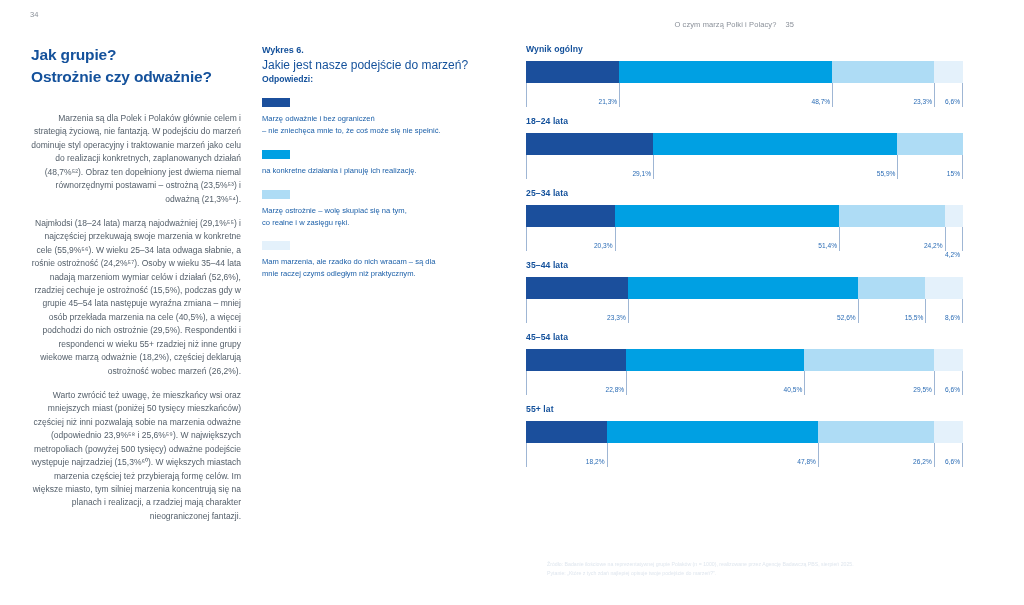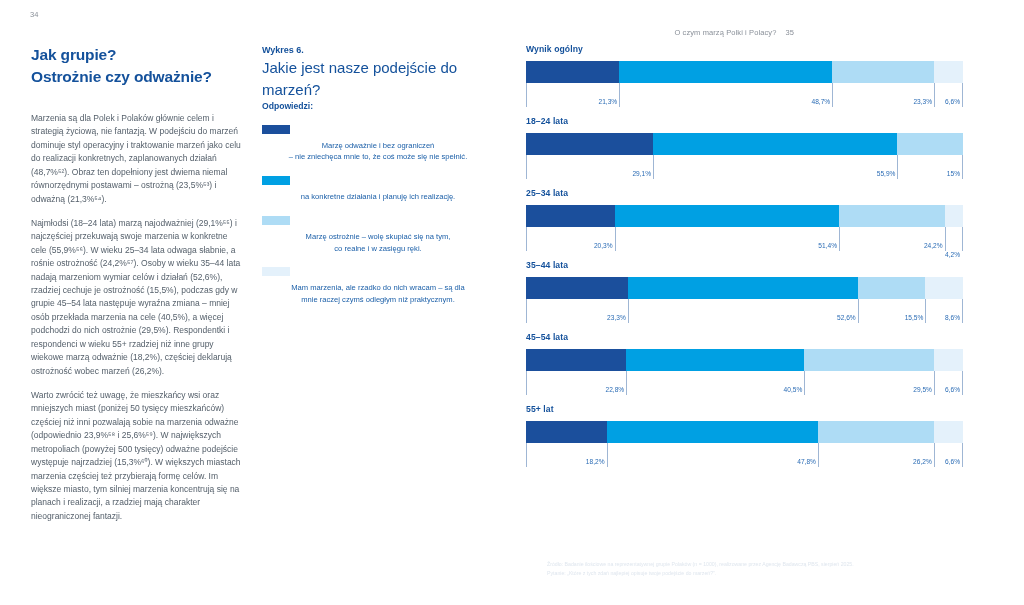--- a/index.html
+++ b/index.html
@@ -27,21 +27,21 @@
     letter-spacing: .1px;
   }
   .page-head .folio-left {
     position: absolute;
     left: 30px;
     top: 0;
   }
   .page-head .running-head {
     position: absolute;
     right: 30px;
-    top: 18px;
+    top: 10px;
     white-space: nowrap;
   }
   .page-head .running-head .sep {
     display: inline-block;
     width: 9px;
   }
 
   .spine {
     position: absolute;
     left: 512px;
@@ -70,55 +70,55 @@
 
   .body-copy {
     margin-top: 24px;
     font-size: 8.5px;
     line-height: 1.58;
     color: #55606b;
     text-align: left;
   }
   .body-copy p {
     margin: 0 5px 11px 0;
+    text-align: right;
   }
   .body-copy p:last-child { margin-bottom: 0; }
 
   
   .col-mid {
     position: absolute;
     left: 262px;
     top: 44px;
     width: 232px;
   }
   .fig-number {
     font-size: 9px;
     font-weight: bold;
     color: #14519B;
     line-height: 1.45;
     margin: 0;
   }
   .fig-question {
-    font-size: 15px;
+    font-size: 12px;
     font-weight: normal;
     color: #14519B;
     line-height: 1.45;
     margin: 0;
   }
   .legend {
   }
   .legend-title {
     font-size: 8.6px;
     font-weight: bold;
     color: #14519B;
     margin: 0 0 14px 0;
   }
   .legend-item {
     margin-bottom: 13px;
-    text-align: center;
   }
   .legend-swatch {
     width: 28px;
     height: 9px;
     display: block;
     margin-bottom: 6px;
   }
   .legend-text {
     font-size: 7.6px;
     line-height: 1.55;

